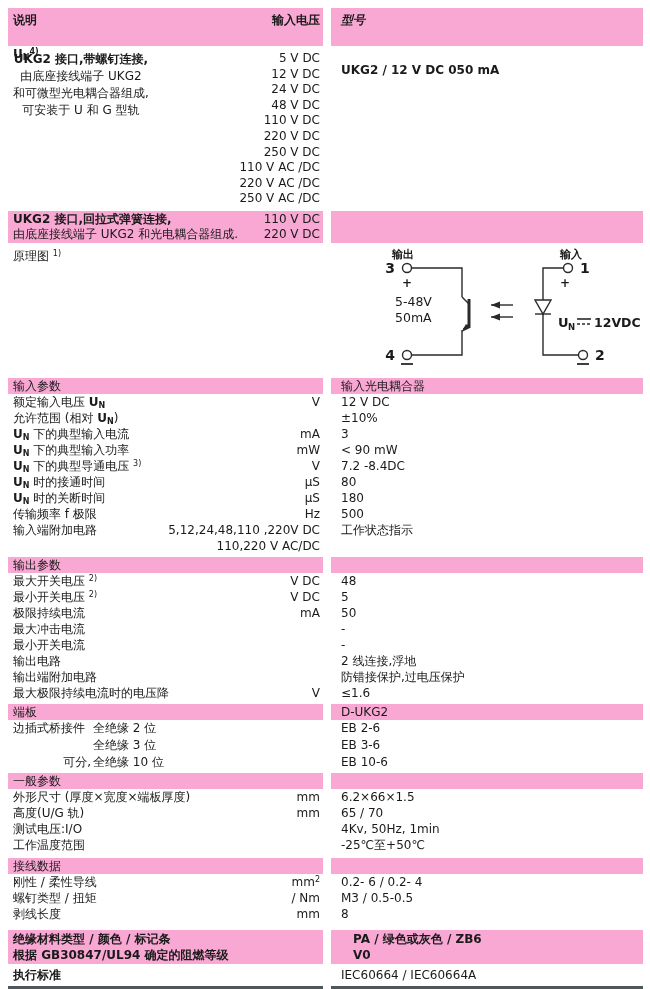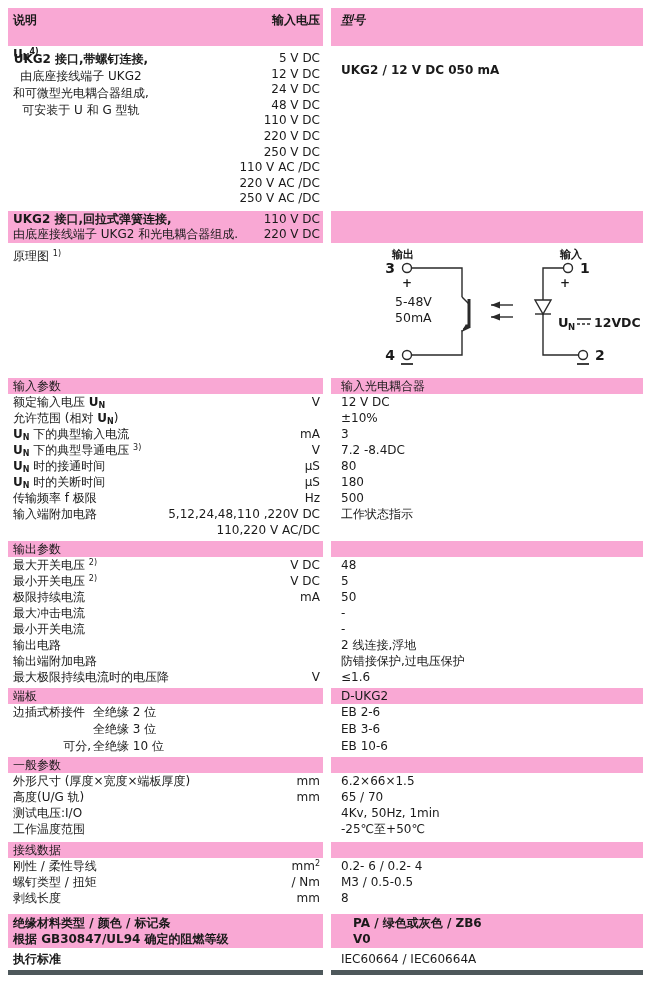--- a/index.html
+++ b/index.html
@@ -209,20 +209,25 @@
       <div class="val">±10%</div>
     </div>
   <div class="row2 prow">
       <div class="lrow">
         <span class="lbl"><b>U<sub>N</sub></b> 下的典型输入电流</span>
         <span class="unit">mA</span>
       </div>
       <div class="val">3</div>
     </div>
   <div class="row2 prow">
+      <div class="lrow">
+        <span class="lbl"><b>U<sub>N</sub></b> 下的典型输入功率</span>
+        <span class="unit">mW</span>
+      </div>
+      <div class="val">&lt; 90 mW</div>
     </div>
   <div class="row2 prow">
       <div class="lrow">
         <span class="lbl"><b>U<sub>N</sub></b> 下的典型导通电压 <sup>3)</sup></span>
         <span class="unit">V</span>
       </div>
       <div class="val">7.2 -8.4DC</div>
     </div>
   <div class="row2 prow">
       <div class="lrow">

